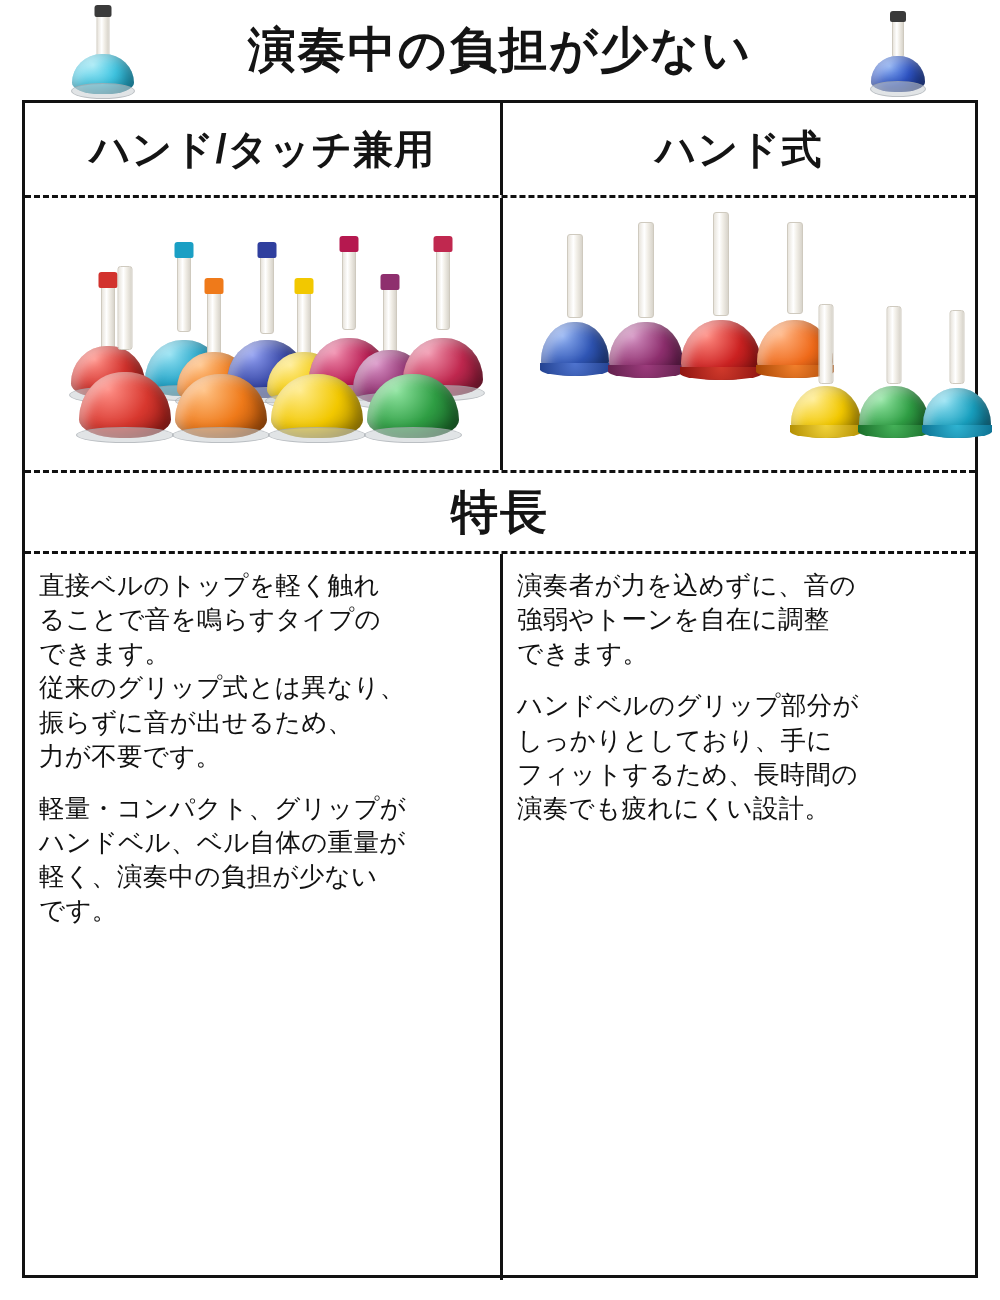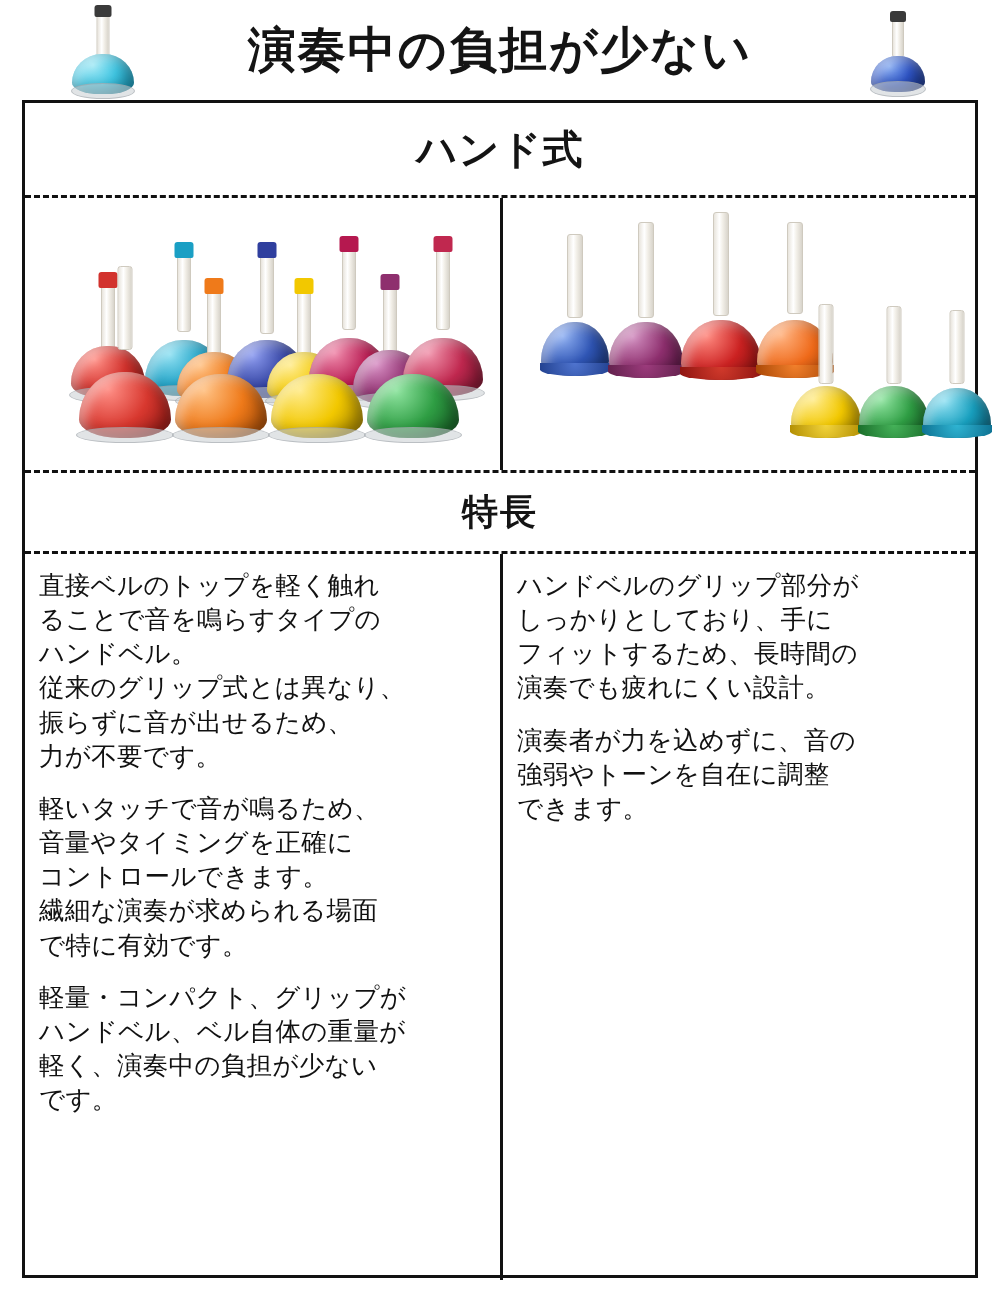--- a/index.html
+++ b/index.html
@@ -98,21 +98,21 @@
     display: flex;
     align-items: center;
     justify-content: center;
     height: 100%;
     font-size: 40px;
     font-weight: bold;
     letter-spacing: 1px;
     color: #141414;
   }
   .feature-title {
-    font-size: 36px;
+    font-size: 47px;
     font-weight: bold;
     letter-spacing: 2px;
     color: #141414;
   }
 
   
   .text-col {
     padding: 14px 10px 0 14px;
     box-sizing: border-box;
     height: 100%;
@@ -201,20 +201,23 @@
         <div class="cap" style="top:-3px;width:16px;height:11px;background:#3a3a3a;"></div>
         <div class="dome" style="width:54px;height:36px;background:radial-gradient(circle at 34% 28%, #7fa6ef 0%, #2f55c8 48%, #16307e 100%);"></div>
         <div class="base" style="width:54px;"></div>
       </div>
     </div>
   </div>
 
   <div class="table">
 
     <div class="row-head">
+      <div class="cell-left">
+        <div class="col-title">ハンド/タッチ兼用</div>
+      </div>
       <div class="cell-right">
         <div class="col-title">ハンド式</div>
       </div>
     </div>
 
     <div class="row-imgs">
 
       <div class="cell-left">
         <div class="bell-stage">
 
@@ -349,42 +352,37 @@
 
     <div class="row-feature-title">
       <div class="feature-title">特長</div>
     </div>
 
     <div class="row-body">
       <div class="cell-left">
         <div class="text-col">
           <p class="para">直接ベルのトップを軽く触れ
 ることで音を鳴らすタイプの
-ハンドベル。
+できます。
 従来のグリップ式とは異なり、
 振らずに音が出せるため、
 力が不要です。</p>
-          <p class="para">軽いタッチで音が鳴るため、
-音量やタイミングを正確に
-コントロールできます。
-繊細な演奏が求められる場面
-で特に有効です。</p>
           <p class="para">軽量・コンパクト、グリップが
 ハンドベル、ベル自体の重量が
 軽く、演奏中の負担が少ない
 です。</p>
         </div>
       </div>
       <div class="cell-right">
         <div class="text-col">
+          <p class="para">演奏者が力を込めずに、音の
+強弱やトーンを自在に調整
+できます。</p>
           <p class="para">ハンドベルのグリップ部分が
 しっかりとしており、手に
 フィットするため、長時間の
 演奏でも疲れにくい設計。</p>
-          <p class="para">演奏者が力を込めずに、音の
-強弱やトーンを自在に調整
-できます。</p>
         </div>
       </div>
     </div>
 
   </div>
 </div>
 
 </body></html>

